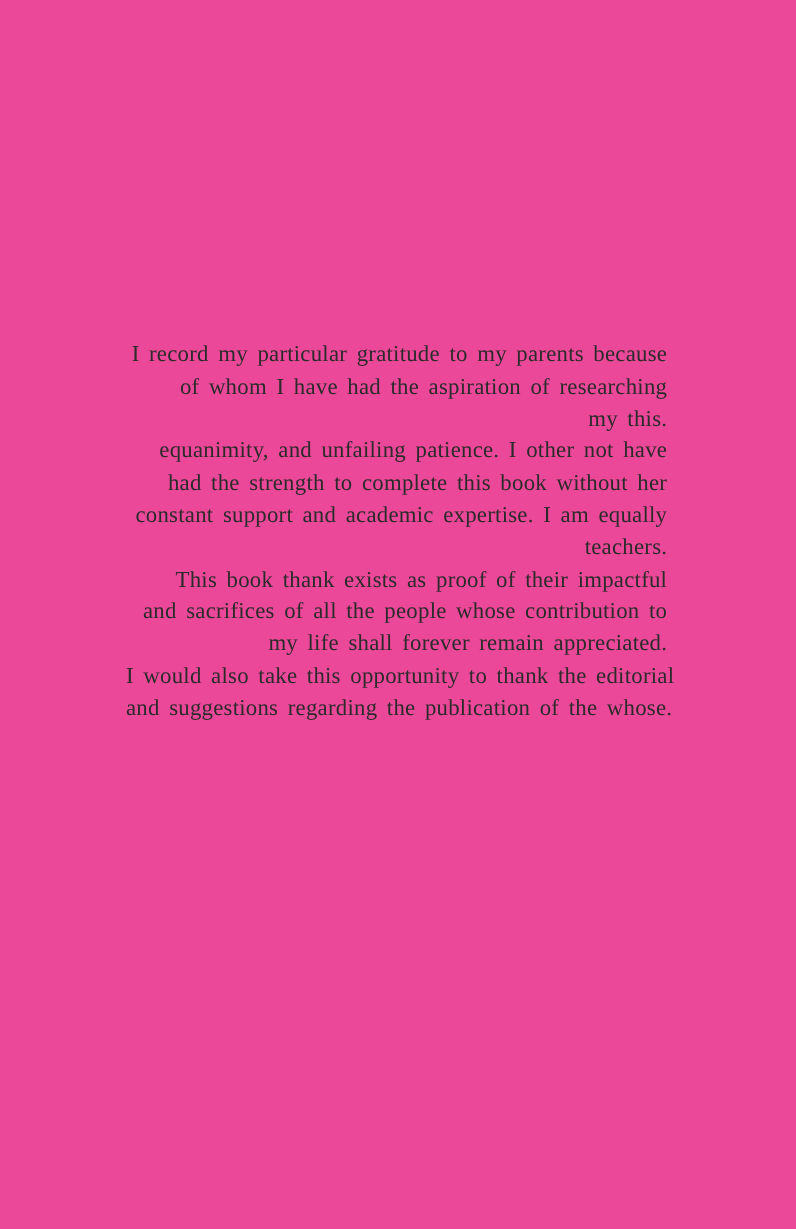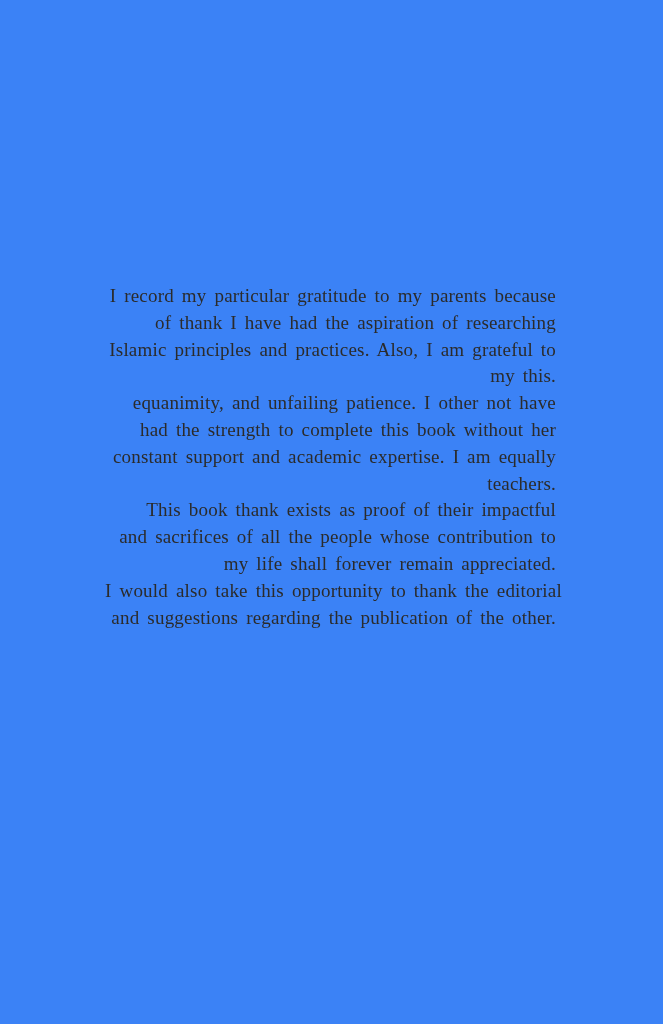--- a/index.html
+++ b/index.html
@@ -4,21 +4,21 @@
 <style>
   html, body {
     margin: 0;
     padding: 0;
     background: #ffffff;
   }
   .page {
     position: relative;
     width: 663px;
     height: 1024px;
-    background: #3b82f6;
+    background: #ec4899;
     overflow: hidden;
   }
   .text-block {
     position: absolute;
     top: 283px;
     left: 105px;
     width: 451px;
   }
   .paragraph {
     margin: 0;
@@ -36,37 +36,36 @@
   }
 </style>
 </head>
 <body>
 
 <div class="page">
   <div class="text-block">
 
     <div class="paragraph">
       <div class="line">I record my particular gratitude to my parents because</div>
-      <div class="line">of thank I have had the aspiration of researching</div>
-      <div class="line">Islamic principles and practices. Also, I am grateful to</div>
+      <div class="line">of whom I have had the aspiration of researching</div>
       <div class="line">my this.</div>
     </div>
 
     <div class="paragraph">
       <div class="line">equanimity, and unfailing patience. I other not have</div>
       <div class="line">had the strength to complete this book without her</div>
       <div class="line">constant support and academic expertise. I am equally</div>
       <div class="line">teachers.</div>
     </div>
 
     <div class="paragraph">
       <div class="line">This book thank exists as proof of their impactful</div>
       <div class="line">and sacrifices of all the people whose contribution to</div>
       <div class="line">my life shall forever remain appreciated.</div>
     </div>
 
     <div class="paragraph">
       <div class="line">I would also take this opportunity to thank the editorial</div>
-      <div class="line">and suggestions regarding the publication of the other.</div>
+      <div class="line">and suggestions regarding the publication of the whose.</div>
     </div>
 
   </div>
 </div>
 
 </body></html>

